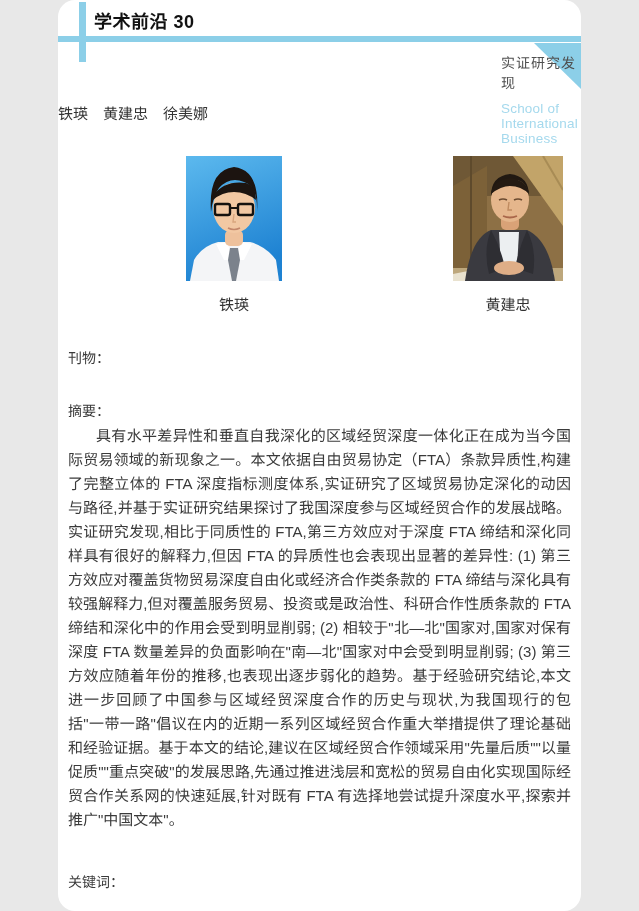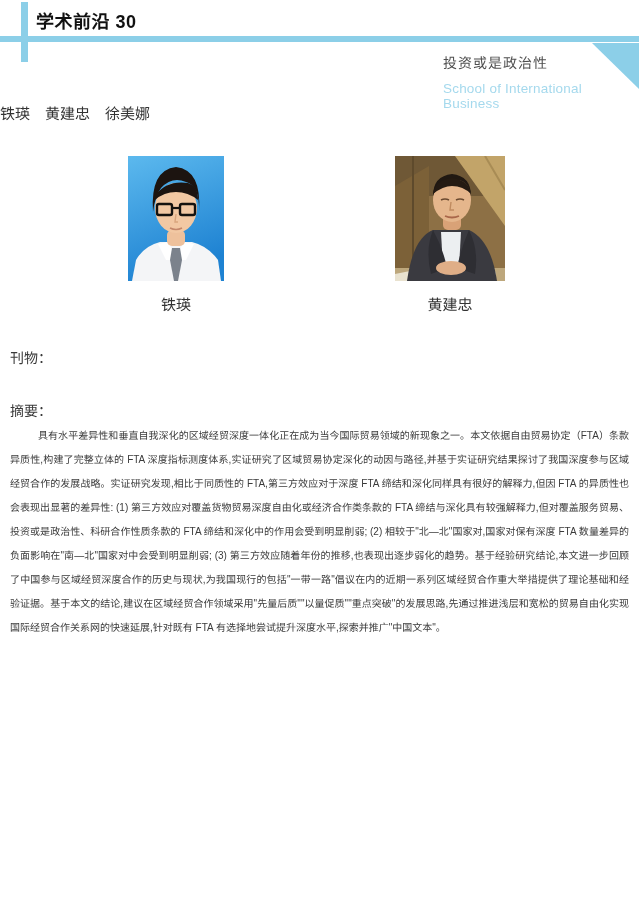--- a/index.html
+++ b/index.html
@@ -1,24 +1,25 @@
 <!DOCTYPE html>
 <html lang="zh-CN"><head>
 <meta charset="utf-8">
 <style>
   * { margin: 0; padding: 0; box-sizing: border-box; }
   html, body { background: #e8e8e8; }
   body { font-family: "Liberation Sans", "DejaVu Sans", sans-serif; }
   .page {
     position: relative;
-    width: 639px; height: 911px;
+    width: 523px; height: 911px;
     margin: 0 auto;
     background: #ffffff;
     overflow: hidden;
     color: #3a3a3a;
+    border-radius: 17px;
   }
 
   
   .header { position: relative; height: 100px; }
   .v-bar  { position: absolute; left: 21px; top: 2px; width: 7px; height: 60px; background: #8ccfe8; }
   .h-bar  { position: absolute; left: 0; top: 36px; width: 639px; height: 6px; background: #8ccfe8; }
   .section-label {
     position: absolute; left: 36px; top: 7px;
     font-size: 18px; font-weight: bold; color: #111111;
     letter-spacing: 0.5px;
@@ -55,38 +56,38 @@
   .photo { display: block; }
   .figcaption { margin-top: 12px; text-align: center; font-size: 15px; color: #333333; }
 
   
   .section { padding: 0 10px; }
   .sec-label { font-size: 14px; line-height: 25px; color: #3a3a3a; }
   .journal   { margin-top: 32px; }
   .citation  { font-size: 14px; line-height: 25px; padding-left: 15px; margin-top: 3px; }
   .abstract  { margin-top: 28px; }
   .abstract-text {
-    font-size: 10px; line-height: 24px;
+    font-size: 15px; line-height: 24px;
     text-align: justify; text-justify: inter-ideograph;
     text-indent: 28px;
   }
   .keywords  { margin-top: 38px; }
 </style>
 </head>
 <body>
 
 <div class="page">
 
   <div class="header">
     <div class="v-bar"></div>
     <div class="h-bar"></div>
     <div class="section-label">学术前沿 30</div>
     <div class="corner-triangle"></div>
     <div class="institute">
-      <div class="institute-cn">投资或是政治性</div>
+      <div class="institute-cn">实证研究发现</div>
       <div class="institute-en">School of International Business</div>
     </div>
   </div>
 
   <div class="authors">铁瑛　黄建忠　徐美娜</div>
 
   <div class="photos">
     <figure class="figure left">
       <svg class="photo" width="96" height="125" viewBox="0 0 96 125">
         <defs>
@@ -164,14 +165,18 @@
 
   <section class="section journal">
     <div class="sec-label">刊物：</div>
   </section>
 
   <section class="section abstract">
     <div class="sec-label">摘要：</div>
     <p class="abstract-text">具有水平差异性和垂直自我深化的区域经贸深度一体化正在成为当今国际贸易领域的新现象之一。本文依据自由贸易协定（FTA）条款异质性,构建了完整立体的 FTA 深度指标测度体系,实证研究了区域贸易协定深化的动因与路径,并基于实证研究结果探讨了我国深度参与区域经贸合作的发展战略。实证研究发现,相比于同质性的 FTA,第三方效应对于深度 FTA 缔结和深化同样具有很好的解释力,但因 FTA 的异质性也会表现出显著的差异性: (1) 第三方效应对覆盖货物贸易深度自由化或经济合作类条款的 FTA 缔结与深化具有较强解释力,但对覆盖服务贸易、投资或是政治性、科研合作性质条款的 FTA 缔结和深化中的作用会受到明显削弱; (2) 相较于"北—北"国家对,国家对保有深度 FTA 数量差异的负面影响在"南—北"国家对中会受到明显削弱; (3) 第三方效应随着年份的推移,也表现出逐步弱化的趋势。基于经验研究结论,本文进一步回顾了中国参与区域经贸深度合作的历史与现状,为我国现行的包括"一带一路"倡议在内的近期一系列区域经贸合作重大举措提供了理论基础和经验证据。基于本文的结论,建议在区域经贸合作领域采用"先量后质""以量促质""重点突破"的发展思路,先通过推进浅层和宽松的贸易自由化实现国际经贸合作关系网的快速延展,针对既有 FTA 有选择地尝试提升深度水平,探索并推广"中国文本"。</p>
   </section>
 
+  <section class="section keywords">
+    <div class="sec-label">关键词：</div>
+
+  </section>
 
 </div>
 
 </body></html>

